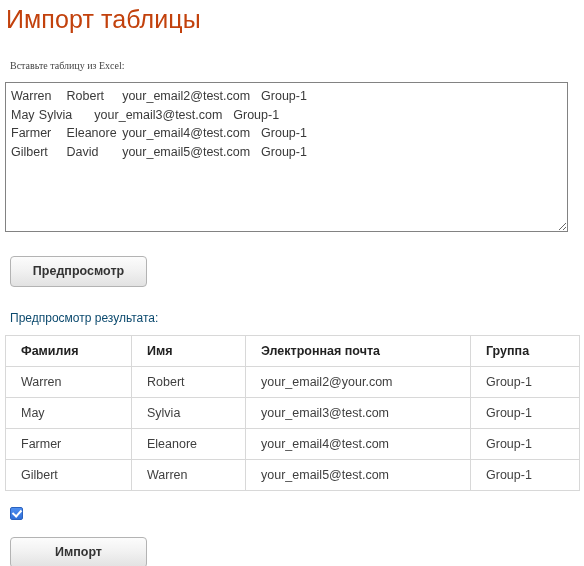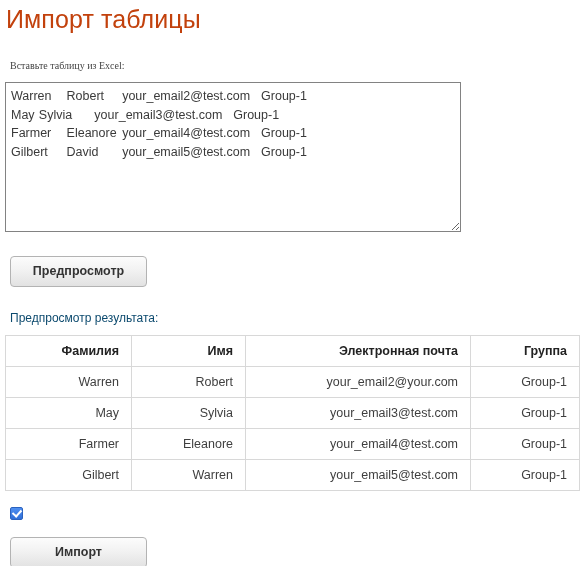--- a/index.html
+++ b/index.html
@@ -44,21 +44,21 @@
     margin: 4px;
     padding: 20px 0 4px 1px;
     line-height: 16px;
     font-family: Liberation Serif, serif;
   }
 
   
   .paste-area {
     display: block;
     box-sizing: border-box;
-    width: 456px;
+    width: 563px;
     height: 150px;
     margin: 0 0 0 0;
     padding: 4px 5px;
     border: 1px solid #828282;
     border-radius: 0;
     background: #ffffff;
     color: #3a3a3a;
     font-family: "Liberation Sans", sans-serif;
     font-size: 12.5px;
     line-height: 18.5px;
@@ -105,21 +105,21 @@
   .result-table {
     width: 574px;
     border-collapse: collapse;
     table-layout: fixed;
     margin: 0 0 0 0;
     font-size: 12.5px;
   }
   .result-table th,
   .result-table td {
     border: 1px solid #d8d8d8;
-    text-align: right;
+    text-align: left;
     vertical-align: middle;
     height: 30px;
     padding: 0 12px 0 15px;
     color: #3f3f3f;
     font-weight: normal;
     overflow: hidden;
     white-space: nowrap;
   }
   .result-table th {
     font-weight: bold;

